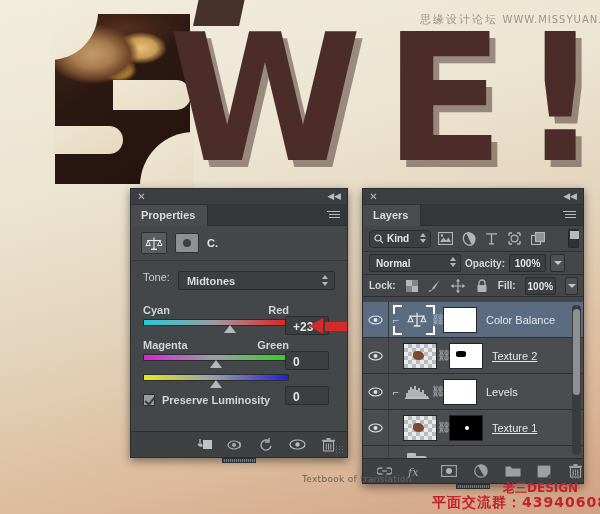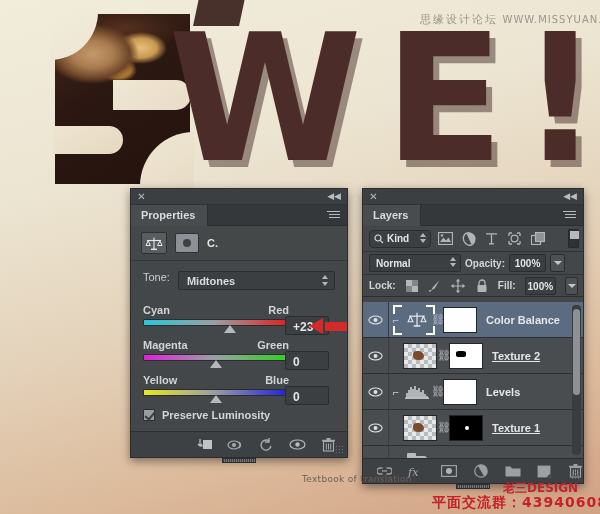--- a/index.html
+++ b/index.html
@@ -305,21 +305,21 @@
     width:28px; height:24px; display:flex; align-items:center; justify-content:center;
   }
   .link-ico{ width:12px; text-align:center; color:#c3c6c9; font-size:11px; }
   .maskbox{
     width:34px; height:26px; border:1px solid #23252a; background:#fff; position:relative; overflow:hidden;
   }
   .maskbox.black{ background:#000; }
   .maskbox .wdot{ position:absolute; left:15px; top:10px; width:4px; height:4px; background:#fff; border-radius:50%; }
   .maskbox .bmark{ position:absolute; left:6px; top:7px; width:10px; height:6px; background:#000; border-radius:30%; }
   .lname{
-    margin-left:9px; color:#e4e6e8; font-size:11px; font-weight:bold; white-space:nowrap;
+    margin-left:9px; color:#e4e6e8; font-size:11px; font-weight:normal; white-space:nowrap;
   }
   .lname.ul{ text-decoration:underline; }
   .selbox{
     position:absolute; left:30px; top:3px; width:42px; height:30px;
     pointer-events:none;
   }
   .selbox i{ position:absolute; width:9px; height:9px; border:2px solid #fff; }
   .selbox i.tl{ left:0;top:0; border-right:0; border-bottom:0; }
   .selbox i.tr{ right:0;top:0; border-left:0; border-bottom:0; }
   .selbox i.bl{ left:0;bottom:0; border-right:0; border-top:0; }
@@ -441,24 +441,20 @@
         <span>Magenta</span>
         <span>Green</span>
       </div>
       <div class="sl-track tr-mg">
         <span class="thumb" style="left:calc(50% - 6px);"></span>
       </div>
       <div class="numbox">0</div>
     </div>
 
     <div class="sl-block">
-      <div class="sl-labels">
-        <span>Yellow</span>
-        <span>Blue</span>
-      </div>
       <div class="sl-track tr-yb">
         <span class="thumb" style="left:calc(50% - 6px);"></span>
       </div>
       <div class="numbox">0</div>
     </div>
 
     <div class="check-row">
       <span class="chk"></span>
       <span class="lbl">Preserve Luminosity</span>
     </div>

